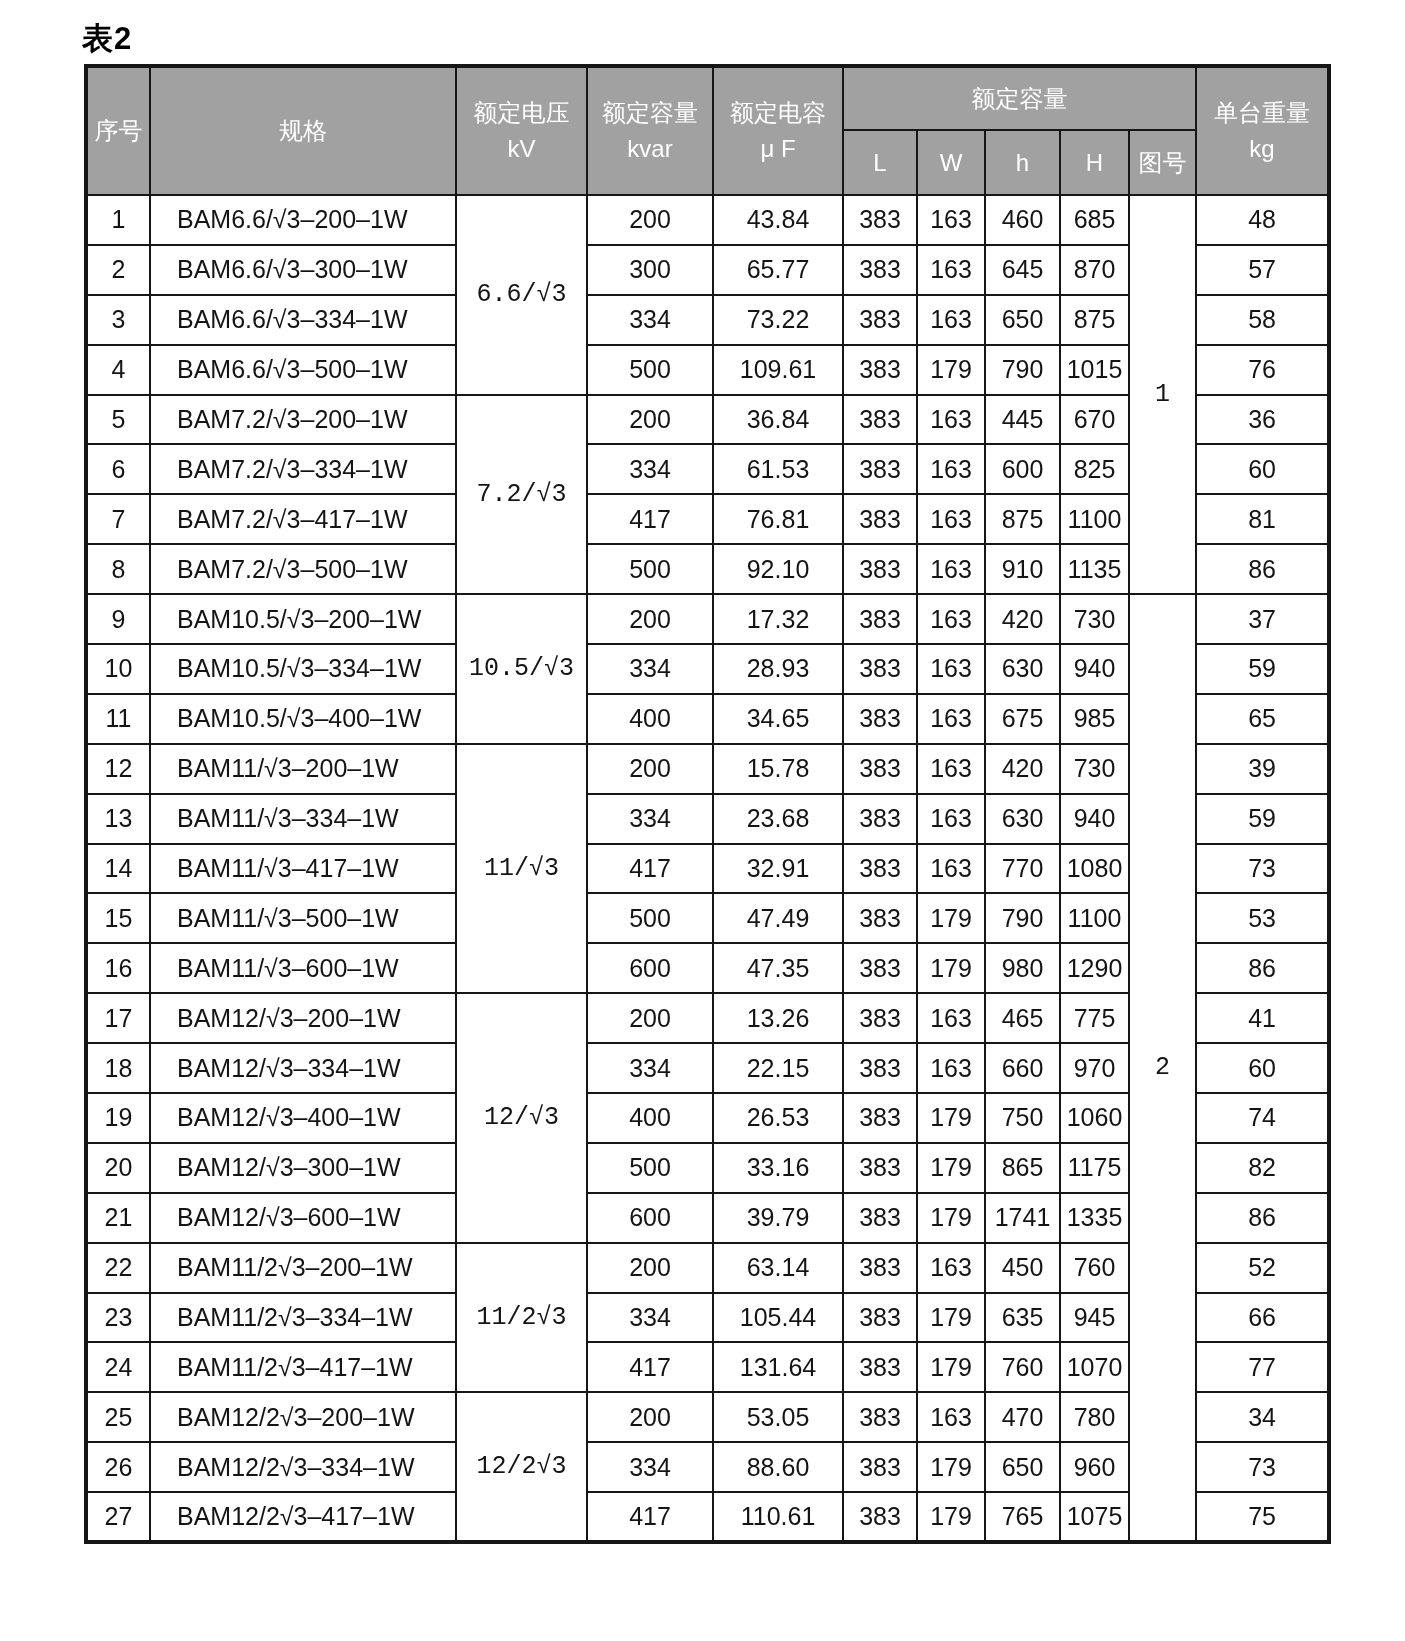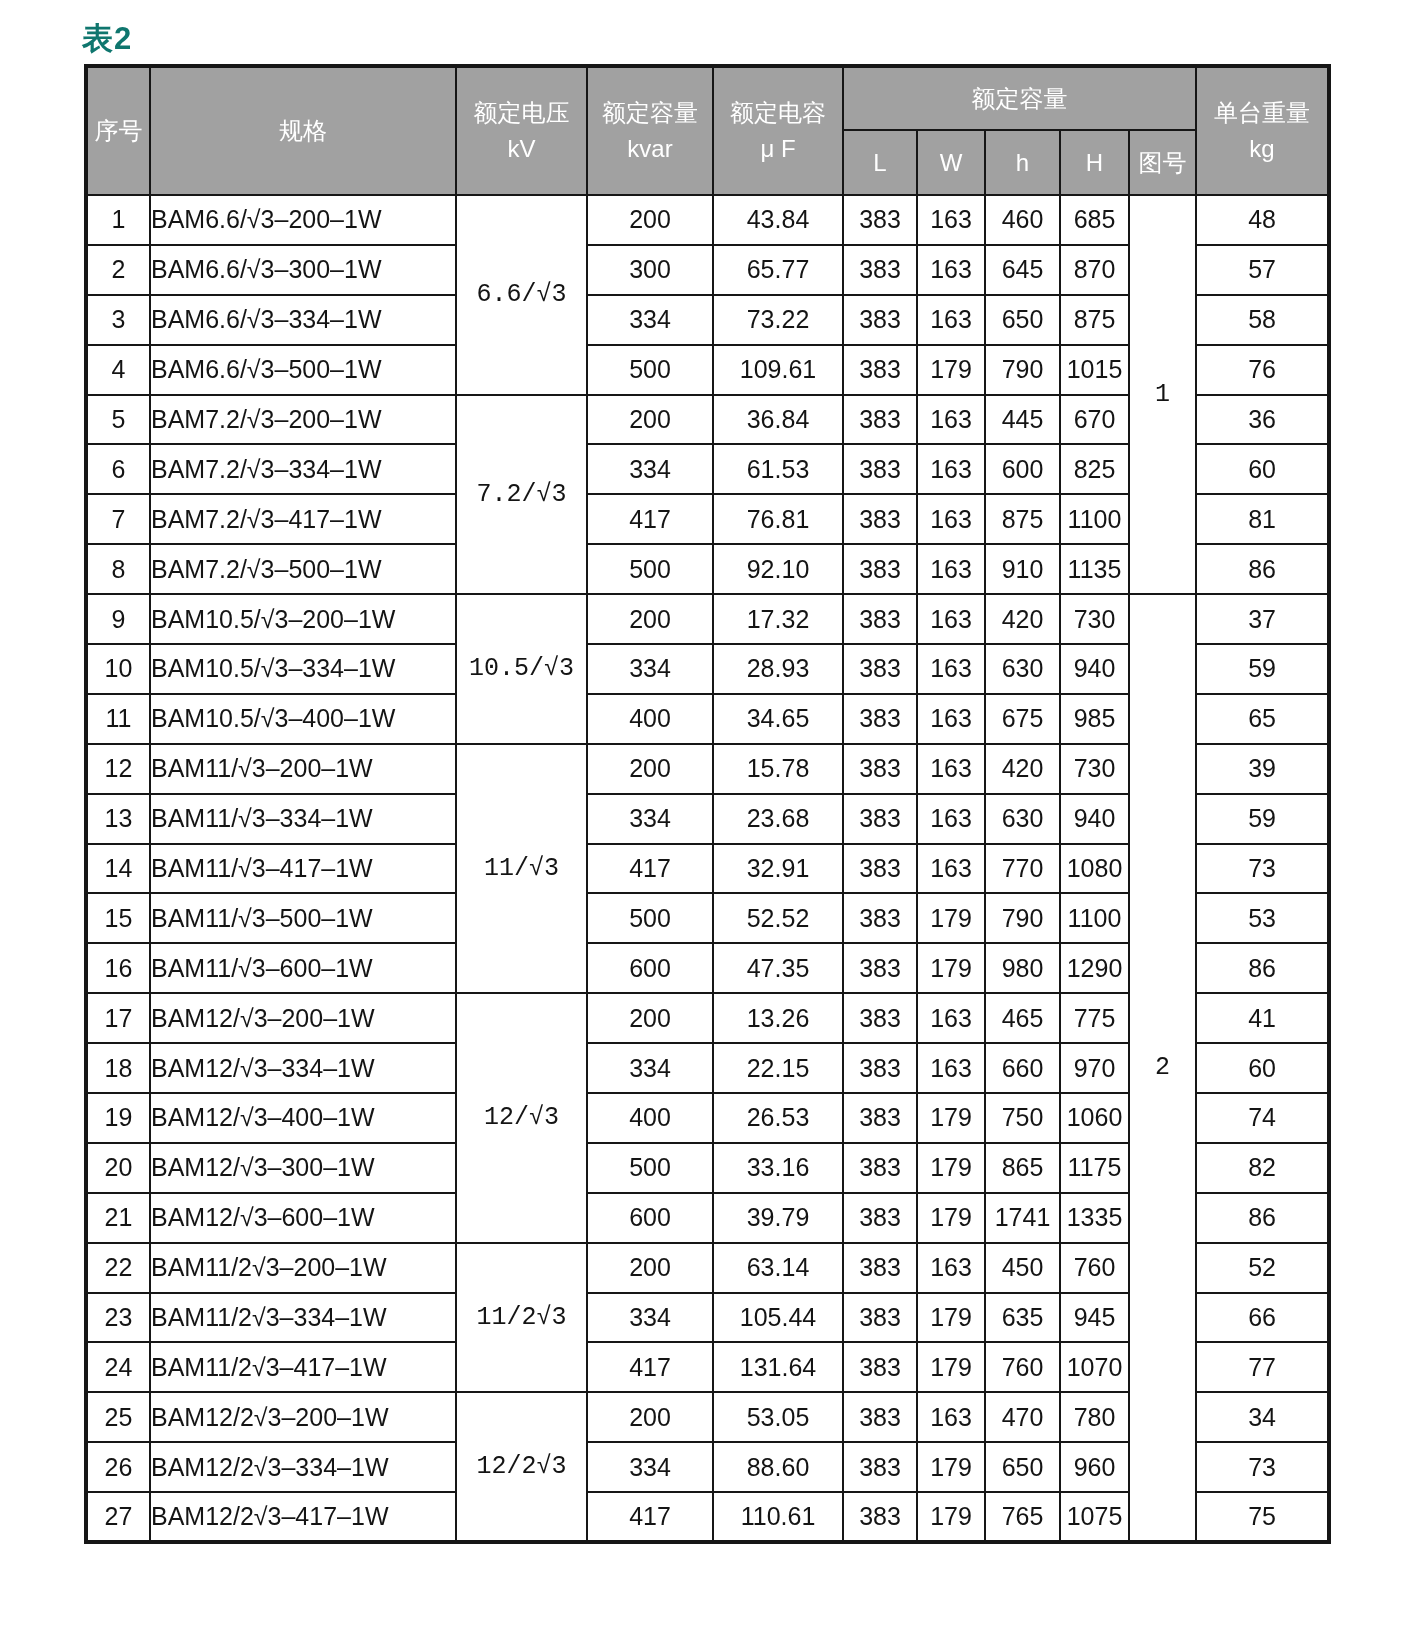--- a/index.html
+++ b/index.html
@@ -10,21 +10,21 @@
     background: #ffffff;
     font-family: "Liberation Sans", "DejaVu Sans", sans-serif;
     overflow: hidden;
   }
   .title {
     position: absolute;
     left: 82px;
     top: 18px;
     font-size: 31px;
     font-weight: bold;
-    color: #0f766e;
+    color: #000000;
     letter-spacing: 1px;
   }
   table.spec-table {
     position: absolute;
     left: 84px;
     top: 64px;
     width: 1247px;
     border-collapse: collapse;
     table-layout: fixed;
     border: 4px solid #161616;
@@ -47,20 +47,21 @@
   .spec-table thead tr.h2 { height: 65px; }
   .pre { white-space: pre-line; }
   .spec-table tbody tr { height: 49.9px; }
   .spec-table tbody td {
     font-size: 25px;
     color: #141414;
     background: #ffffff;
   }
   td.spec {
     text-align: left;
+    padding-left: 26px;
   }
   td.alt { background: #ececec; }
   td.merged { background: #ffffff; font-family: Liberation Mono, monospace; }
 </style>
 </head>
 <body>
 
 <div class="page">
   <div class="title">表2</div>
 
@@ -258,21 +259,21 @@
           <td>383</td>
           <td>163</td>
           <td>770</td>
           <td>1080</td>
           <td>73</td>
         </tr>
         <tr>
           <td class="alt">15</td>
           <td class="spec alt">BAM11/√3–500–1W</td>
           <td class="alt">500</td>
-          <td class="alt">52.52</td>
+          <td class="alt">47.49</td>
           <td class="alt">383</td>
           <td class="alt">179</td>
           <td class="alt">790</td>
           <td class="alt">1100</td>
           <td class="alt">53</td>
         </tr>
         <tr>
           <td>16</td>
           <td class="spec">BAM11/√3–600–1W</td>
           <td>600</td>

